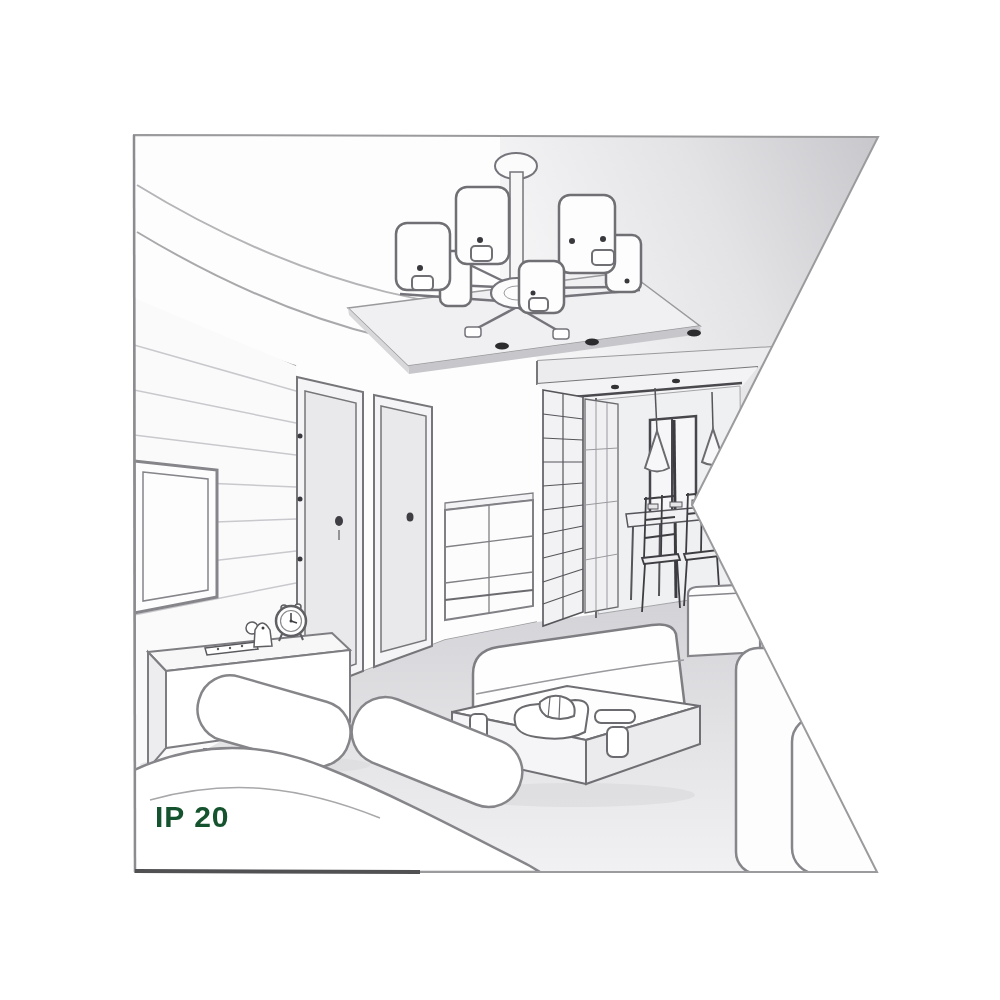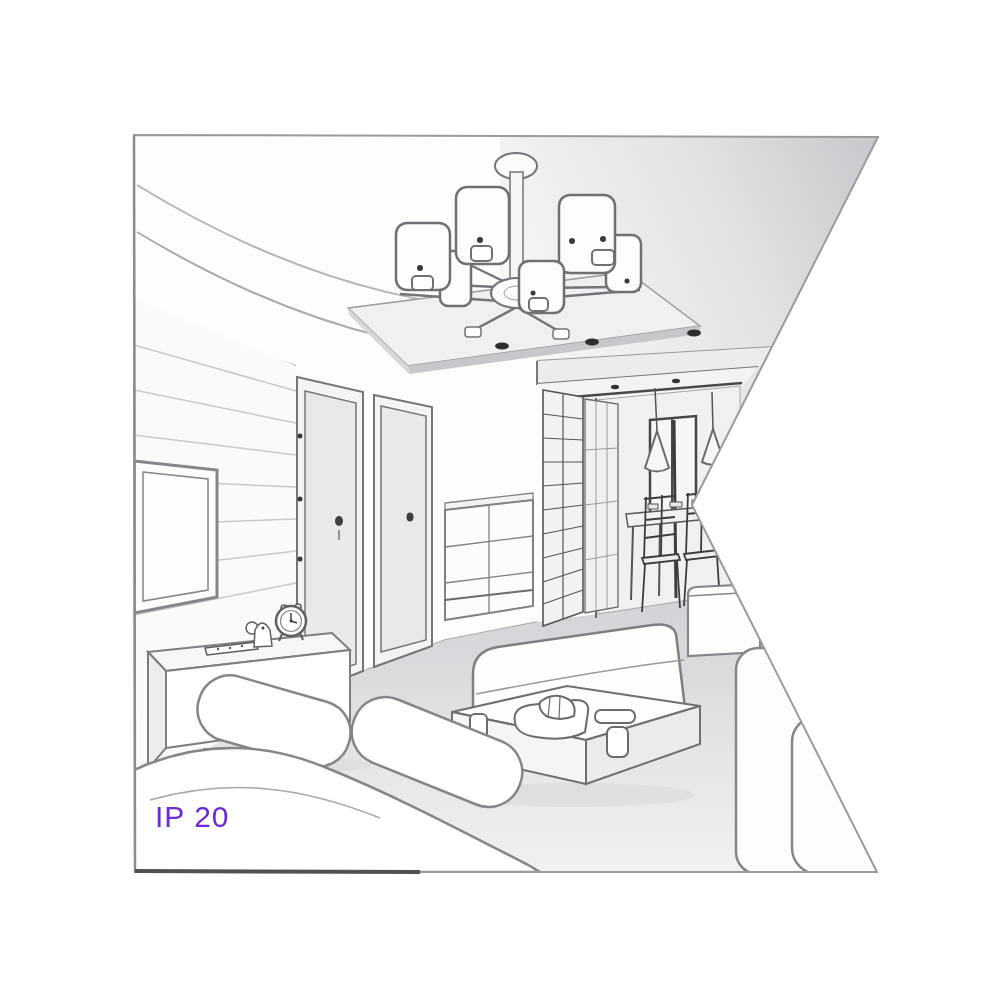--- a/index.html
+++ b/index.html
@@ -1,20 +1,20 @@
 <!DOCTYPE html>
 <html><head>
 <meta charset="utf-8">
 <style>
   html,body{margin:0;padding:0;background:#ffffff;}
   .screenshot{position:relative;width:1000px;height:1000px;background:#ffffff;overflow:hidden;
               font-family:"Liberation Sans",sans-serif;}
   .scene-svg{position:absolute;left:0;top:0;}
-  .ip-label{position:absolute;left:155px;top:802px;font-size:30px;font-weight:400;
-            color:#6d28d9;letter-spacing:1px;line-height:1;}
+  .ip-label{position:absolute;left:155px;top:802px;font-size:30px;font-weight:700;
+            color:#14532d;letter-spacing:1px;line-height:1;}
 </style>
 </head>
 <body>
 
 <div class="screenshot">
 
 <svg class="scene-svg" width="1000" height="1000" viewBox="0 0 1000 1000">
   <defs>
     <clipPath id="frameClip">
       <path d="M134,135 L878,137 L692,505 L877,872 L135,872 Z"></path>

